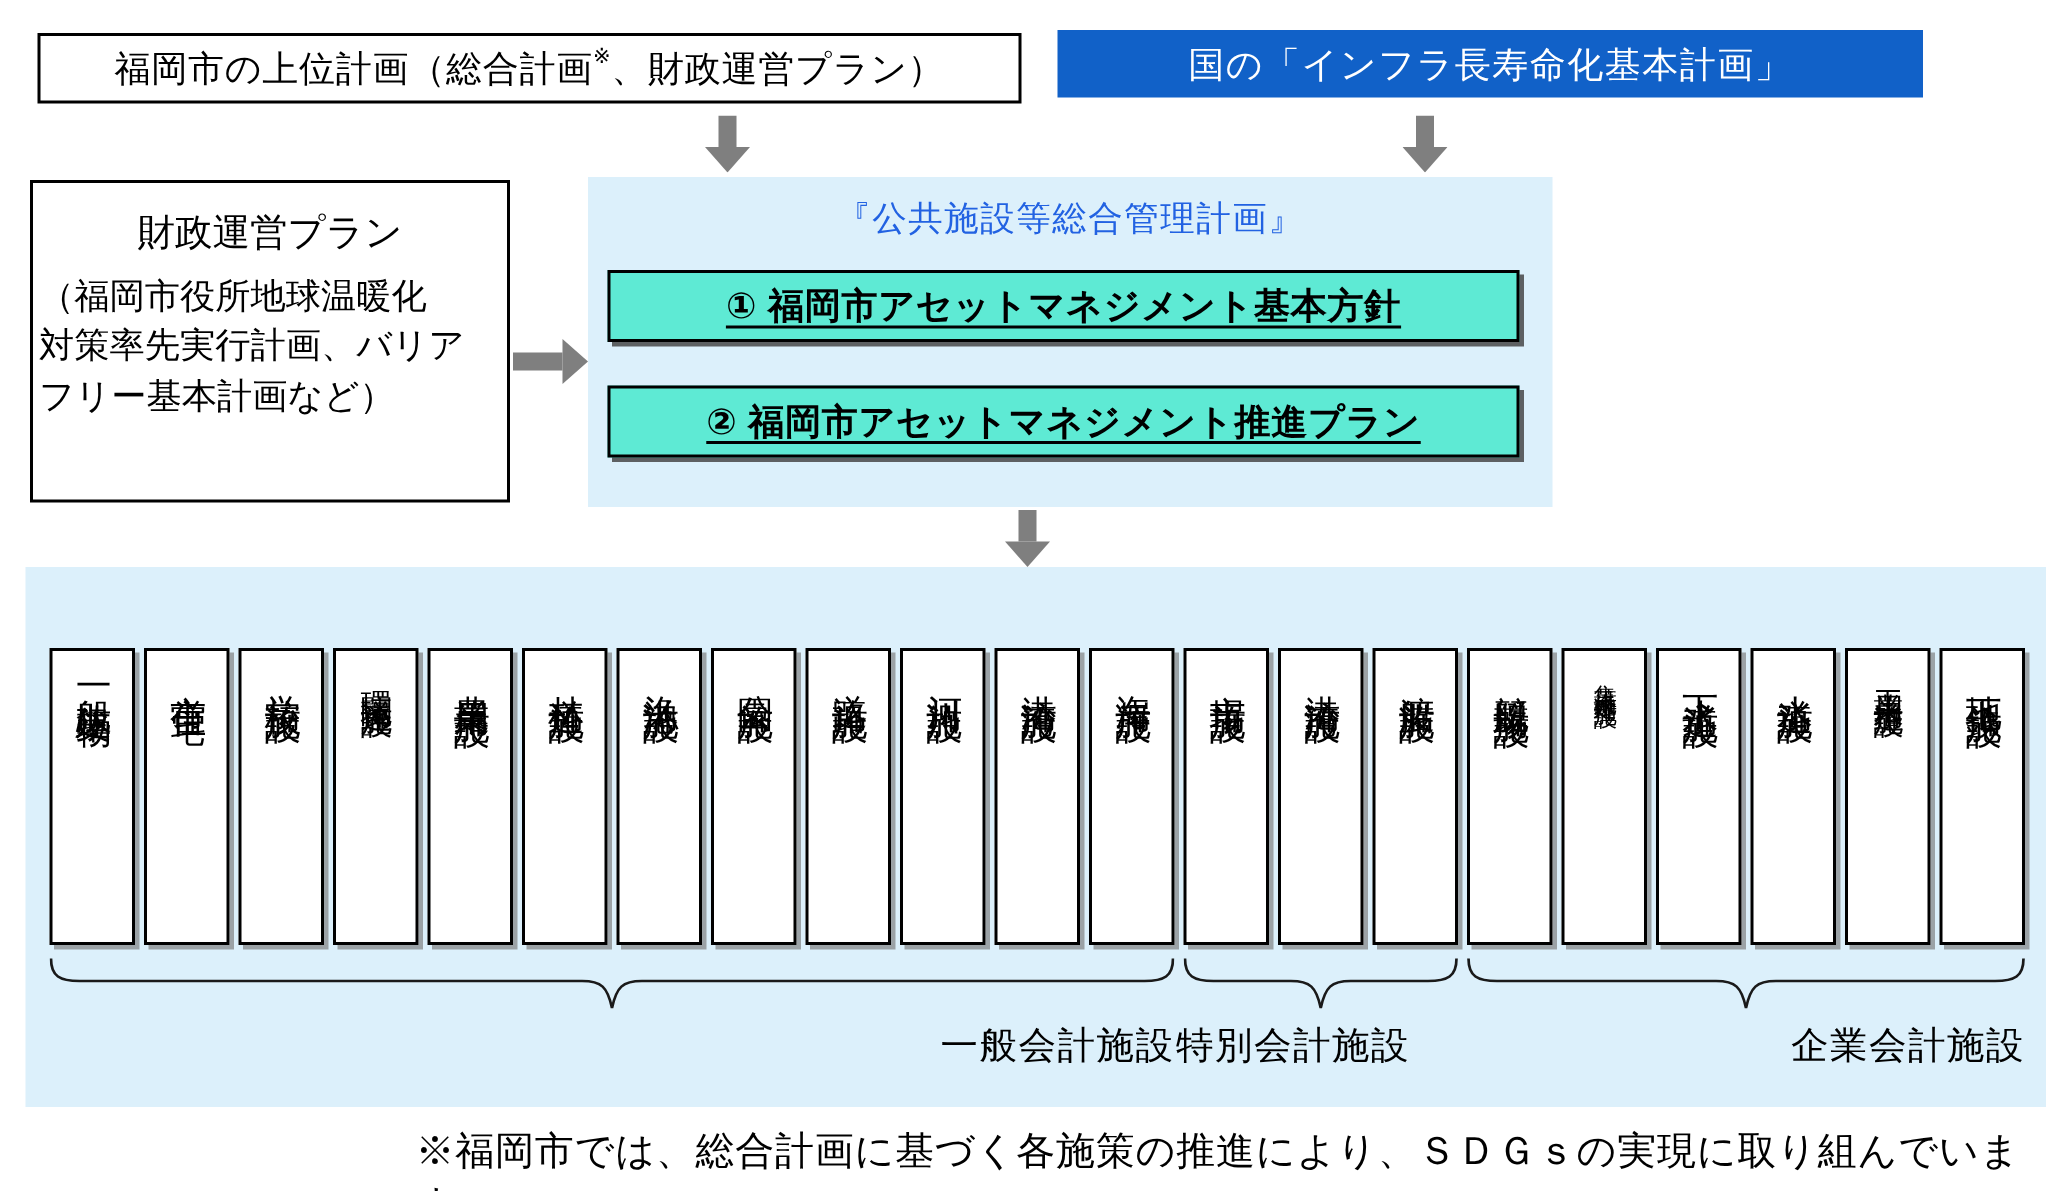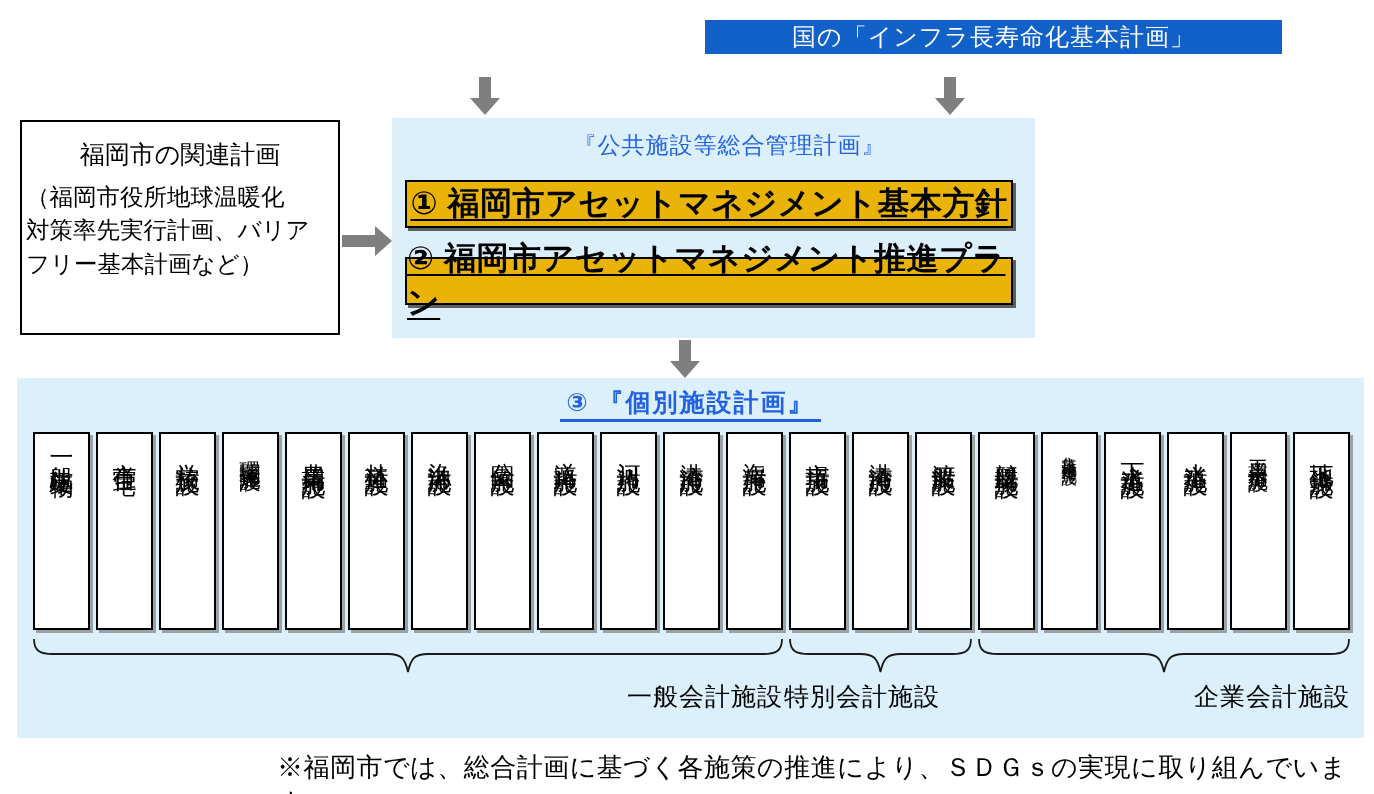--- a/index.html
+++ b/index.html
@@ -4,39 +4,39 @@
 <style>
   html,body{margin:0;padding:0;background:#fff;}
   .canvas{position:relative;width:1374px;height:794px;background:#fff;overflow:hidden;
           font-family:"Liberation Sans","DejaVu Sans",sans-serif;color:#000;}
 
   
   .upper-box{position:absolute;left:25px;top:22px;width:652px;height:43px;background:#fff;
              border:2px solid #000;display:flex;align-items:center;justify-content:center;
              font-size:24px;letter-spacing:.5px;}
   .upper-box sup{font-size:14px;vertical-align:top;line-height:1;}
-  .national-box{position:absolute;left:705px;top:20px;width:577px;height:34px;background:#1161c8;
+  .national-box{position:absolute;left:705px;top:20px;width:577px;height:45px;background:#1161c8;
                 color:#fff;display:flex;align-items:center;justify-content:center;
                 font-size:24px;letter-spacing:1px;}
 
   
   .related-box{position:absolute;left:20px;top:120px;width:320px;height:215px;background:#fff;
                border:2px solid #000;box-sizing:border-box;}
   .related-title{margin-top:16px;text-align:center;font-size:25px;}
   .related-body{margin-top:10px;padding:0 14px 0 4px;font-size:23.5px;line-height:1.42;
                 white-space:pre-line;text-align:left;}
 
   
   .mgmt-panel{position:absolute;left:392px;top:118px;width:643px;height:220px;background:#dcf0fb;}
   .mgmt-title{position:absolute;left:0;top:12px;width:100%;text-align:center;
-              color:#2262e2;font-size:23px;letter-spacing:1px;padding-left:16px;}
-  .mgmt-item{position:absolute;left:13px;width:604px;height:44px;background:#eab308;
+              color:#2262e2;font-size:23px;letter-spacing:1px;}
+  .mgmt-item{position:absolute;left:13px;width:604px;height:44px;background:#5eead4;
              border:2px solid #000;box-shadow:3px 3px 0 rgba(70,70,70,.85);
              display:flex;align-items:center;justify-content:center;
-             font-size:32px;font-weight:bold;text-decoration:underline;
+             font-size:24px;font-weight:bold;text-decoration:underline;
              text-underline-offset:5px;text-decoration-thickness:2px;letter-spacing:.5px;}
   .mgmt-item1{top:62px;} .mgmt-item2{top:139px;}
 
   
   .ind-panel{position:absolute;left:17px;top:378px;width:1347px;height:360px;background:#dcf0fb;}
   .ind-title{position:absolute;left:0;top:8px;width:100%;text-align:center;}
   .ind-title span{color:#2262e2;font-size:25px;font-weight:bold;letter-spacing:2px;
                   border-bottom:3px solid #2161d8;padding:0 6px 3px 6px;}
   .fcols{position:absolute;left:16px;top:54px;display:flex;gap:6px;}
   .fcol{width:57px;height:198px;background:#fff;border:2px solid #000;box-sizing:border-box;
@@ -56,20 +56,23 @@
   
   .note{position:absolute;left:277px;top:750px;width:1097px;
         font-family:"Liberation Serif","DejaVu Serif",serif;
         font-size:26px;letter-spacing:.5px;}
 </style>
 </head>
 <body>
 
 <div class="canvas">
 
+  <div class="upper-box">
+    <span><span>福岡市の上位計画（総合計画</span><sup>※</sup><span>、財政運営プラン）</span></span>
+  </div>
   <div class="national-box">
     <span>国の「インフラ長寿命化基本計画」</span>
   </div>
 
   <svg class="arrow" style="left:470px;top:77px;" width="30" height="38">
     <rect x="9" y="0" width="12" height="21" fill="#7f7f7f"></rect>
       <polygon points="0,21 30,21 15,38" fill="#7f7f7f"></polygon>
   </svg>
   <svg class="arrow" style="left:935px;top:77px;" width="30" height="38">
     <rect x="9" y="0" width="12" height="21" fill="#7f7f7f"></rect>
@@ -78,36 +81,33 @@
   <svg class="arrow" style="left:342px;top:226px;" width="50" height="30">
     <rect x="0" y="9" width="33" height="12" fill="#7f7f7f"></rect>
       <polygon points="33,0 33,30 50,15" fill="#7f7f7f"></polygon>
   </svg>
   <svg class="arrow" style="left:670px;top:340px;" width="30" height="38">
     <rect x="9" y="0" width="12" height="21" fill="#7f7f7f"></rect>
       <polygon points="0,21 30,21 15,38" fill="#7f7f7f"></polygon>
   </svg>
 
   <div class="related-box">
-    <div class="related-title">福岡市の関連計画</div>
+    <div class="related-title">財政運営プラン</div>
     <div class="related-body">（福岡市役所地球温暖化
 対策率先実行計画、バリア
 フリー基本計画など）</div>
   </div>
 
   <div class="mgmt-panel">
     <div class="mgmt-title">『公共施設等総合管理計画』</div>
     <div class="mgmt-item mgmt-item1">① 福岡市アセットマネジメント基本方針</div>
     <div class="mgmt-item mgmt-item2">② 福岡市アセットマネジメント推進プラン</div>
   </div>
 
   <div class="ind-panel">
-    <div class="ind-title">
-      <span>③ 『個別施設計画』</span>
-    </div>
     <div class="fcols">
         <div class="fcol len5">一般建築物</div>
         <div class="fcol len4">市営住宅</div>
         <div class="fcol len4">学校施設</div>
         <div class="fcol len6">環境関連施設</div>
         <div class="fcol len5">農業用施設</div>
         <div class="fcol len4">林道施設</div>
         <div class="fcol len4">漁港施設</div>
         <div class="fcol len4">公園施設</div>
         <div class="fcol len4">道路施設</div>

